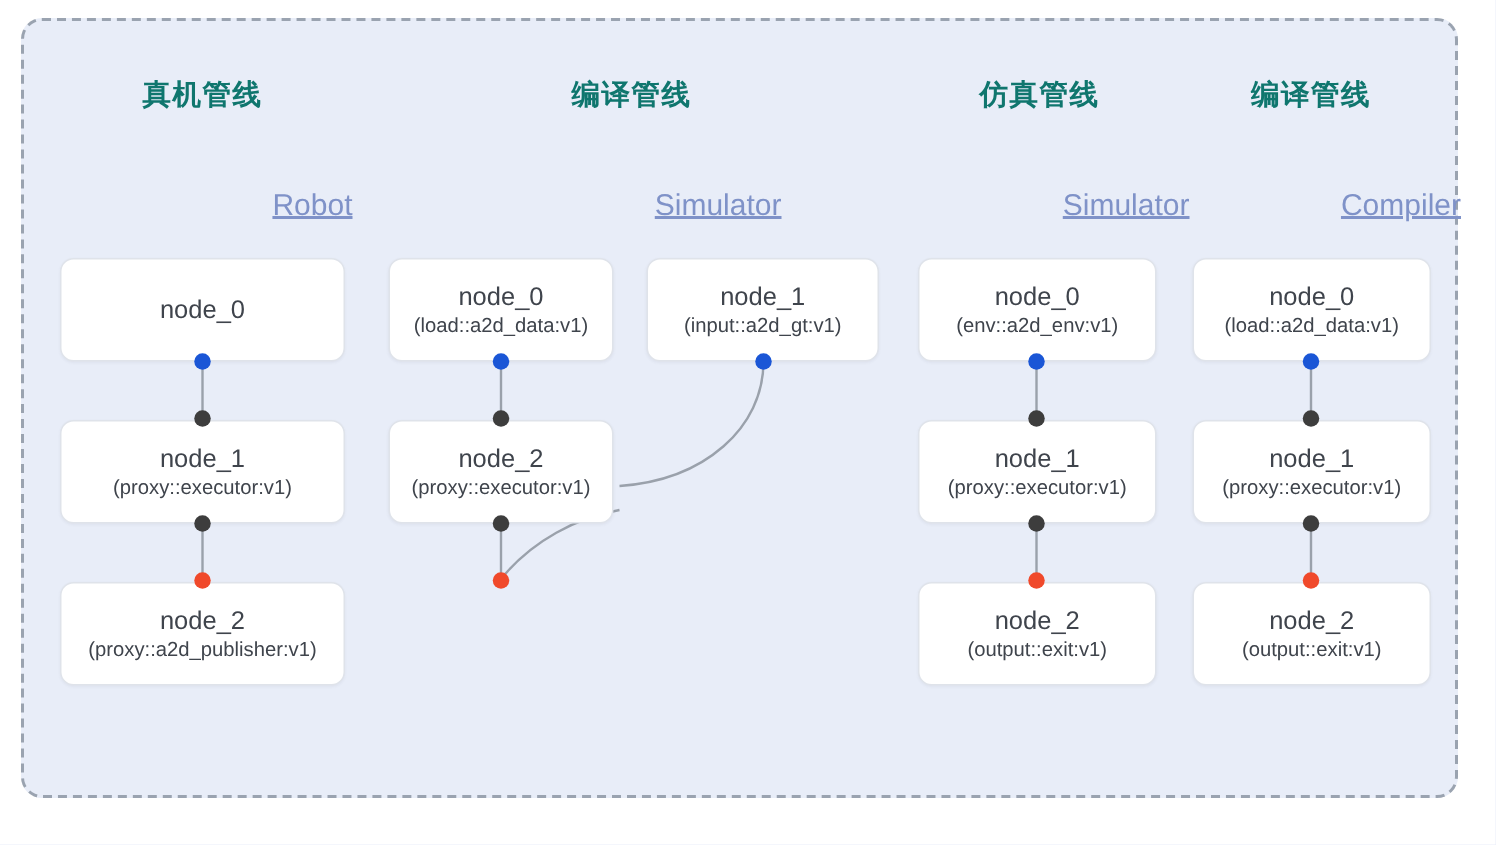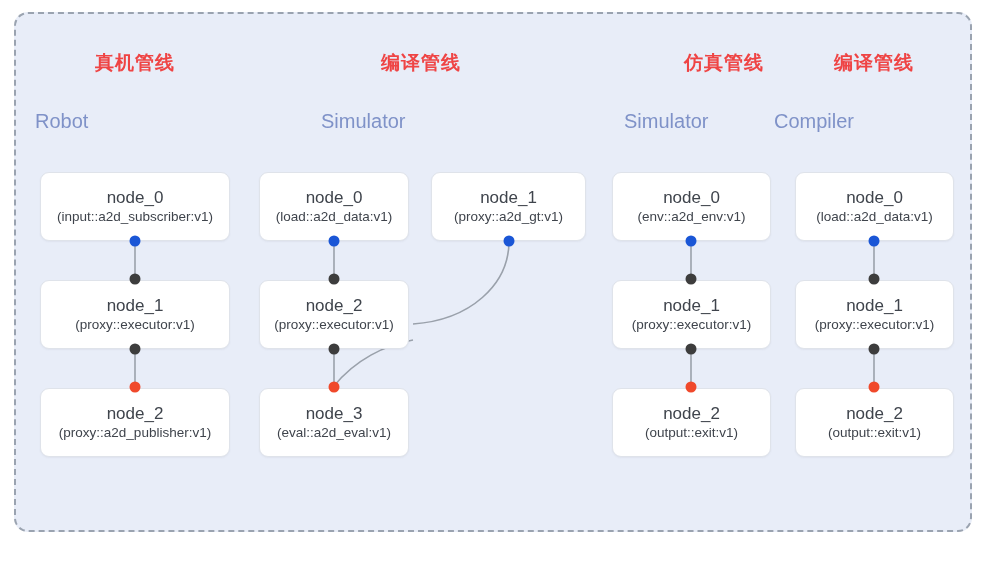--- a/index.html
+++ b/index.html
@@ -29,31 +29,32 @@
     width:997px;height:563px;
     pointer-events:none;
   }
   .col{
     position:absolute;
     top:50px;
   }
   .col-title{
     font-size:19px;
     font-weight:bold;
-    color:#ef4444;
+    color:#0f766e;
     text-align:center;
     letter-spacing:1px;
     white-space:nowrap;
   }
   .col-sub{
-    margin-top:34px;
+    margin-top:50px;
     font-size:20px;
     color:#7f92c8;
-    text-align:left;
+    text-align:right;
     white-space:nowrap;
+    text-decoration:underline;
   }
   .node{
     position:absolute;
     box-sizing:border-box;
     background:#ffffff;
     border:1px solid #dfe3ea;
     border-radius:9px;
     display:flex;
     flex-direction:column;
     align-items:center;
@@ -106,21 +107,20 @@
     <line x1="874" y1="350" x2="874" y2="386" stroke="#9aa1ab" stroke-width="1.6"></line>
   </svg>
 
   <div class="col" style="left:35px;width:200px;">
     <div class="col-title">真机管线</div>
     <div class="col-sub">Robot</div>
   </div>
 
   <div class="node" style="left:40px;top:172px;width:190px;height:69px;">
     <div class="node-name">node_0</div>
-    <div class="node-type">(input::a2d_subscriber:v1)</div>
   </div>
   <div class="port port-in" style="left:135px;top:241px;"></div>
 
   <div class="node" style="left:40px;top:280px;width:190px;height:69px;">
     <div class="node-name">node_1</div>
     <div class="node-type">(proxy::executor:v1)</div>
   </div>
   <div class="port port-mid" style="left:135px;top:279px;"></div>
   <div class="port port-mid" style="left:135px;top:349px;"></div>
 
@@ -136,38 +136,34 @@
   </div>
 
   <div class="node" style="left:259px;top:172px;width:150px;height:69px;">
     <div class="node-name">node_0</div>
     <div class="node-type">(load::a2d_data:v1)</div>
   </div>
   <div class="port port-in" style="left:334px;top:241px;"></div>
 
   <div class="node" style="left:431px;top:172px;width:155px;height:69px;">
     <div class="node-name">node_1</div>
-    <div class="node-type">(proxy::a2d_gt:v1)</div>
+    <div class="node-type">(input::a2d_gt:v1)</div>
   </div>
   <div class="port port-in" style="left:509px;top:241px;"></div>
 
   <div class="node" style="left:259px;top:280px;width:150px;height:69px;">
     <div class="node-name">node_2</div>
     <div class="node-type">(proxy::executor:v1)</div>
   </div>
   <div class="port port-mid" style="left:334px;top:279px;"></div>
   <div class="port port-mid" style="left:334px;top:349px;"></div>
 
-  <div class="node" style="left:259px;top:388px;width:150px;height:69px;">
-    <div class="node-name">node_3</div>
-    <div class="node-type">(eval::a2d_eval:v1)</div>
-  </div>
   <div class="port port-out" style="left:334px;top:387px;"></div>
 
-  <div class="col" style="left:624px;width:200px;">
+  <div class="col" style="left:593px;width:200px;">
     <div class="col-title">仿真管线</div>
     <div class="col-sub">Simulator</div>
   </div>
 
   <div class="node" style="left:612px;top:172px;width:159px;height:69px;">
     <div class="node-name">node_0</div>
     <div class="node-type">(env::a2d_env:v1)</div>
   </div>
   <div class="port port-in" style="left:691px;top:241px;"></div>
 

